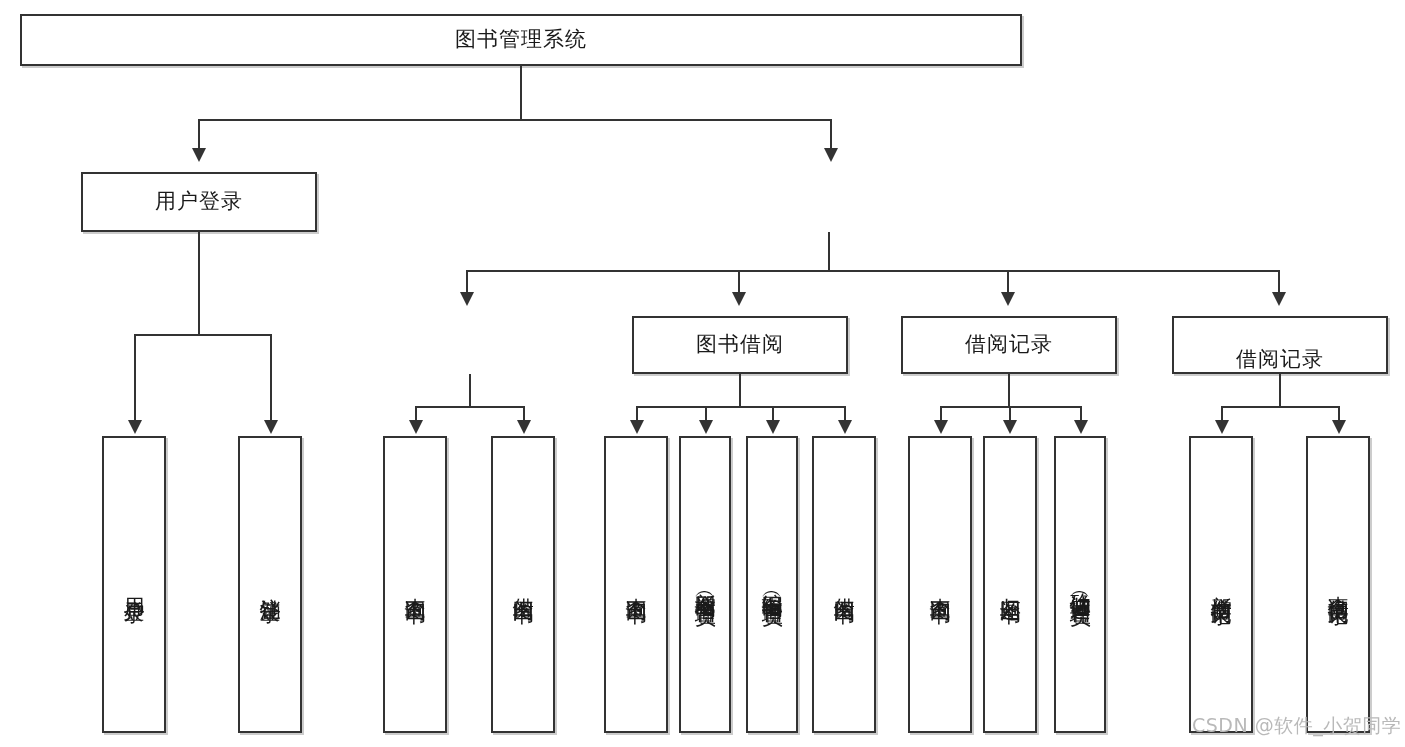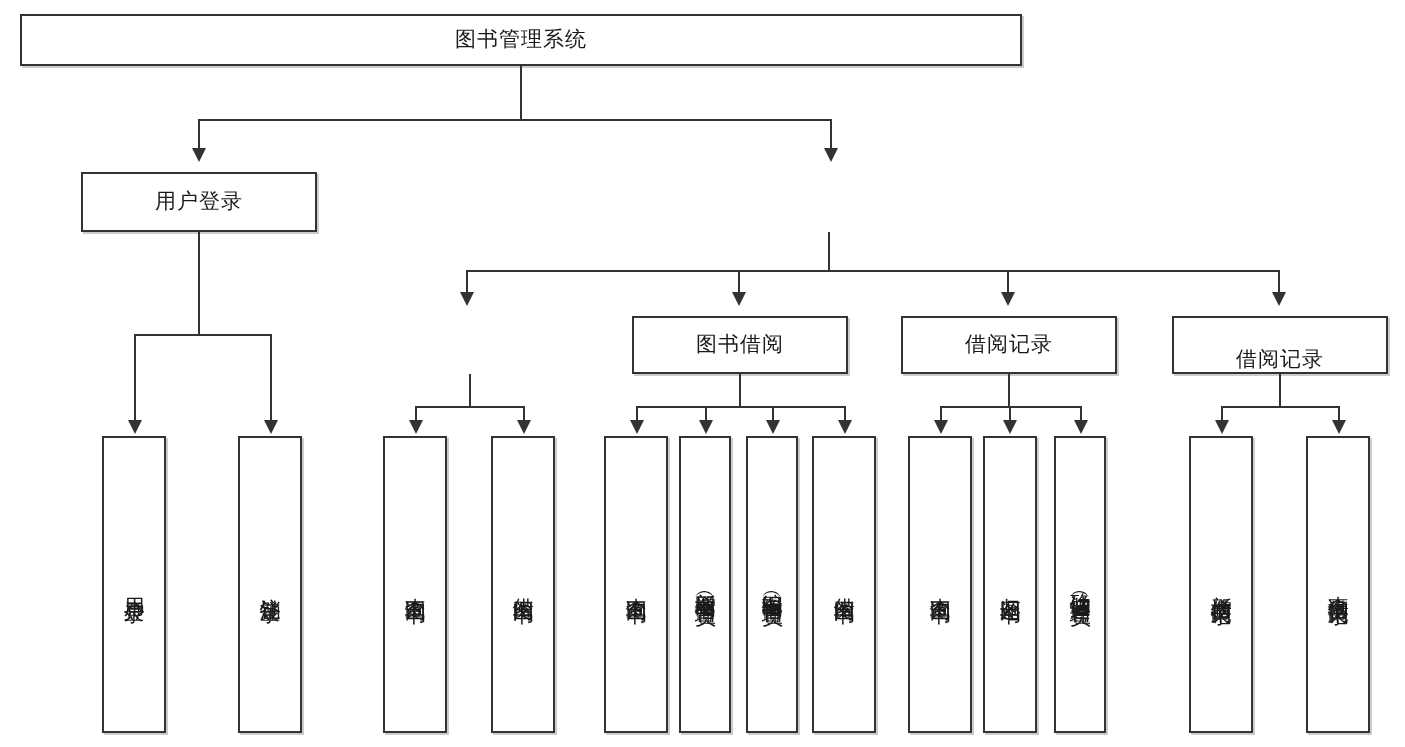--- a/index.html
+++ b/index.html
@@ -192,14 +192,15 @@
     <span>确认归还（管理员）</span>
   </div>
 
   <div class="node vert" style="left:1189px;top:436px;width:64px;height:297px;">
     <span>新增借阅记录</span>
   </div>
   <div class="node vert" style="left:1306px;top:436px;width:64px;height:297px;">
     <span>查询借阅记录</span>
   </div>
 
+  <div class="watermark" style="left:1192px;top:713px;">CSDN @软件_小贺同学</div>
 
 </div>
 
 </body></html>

